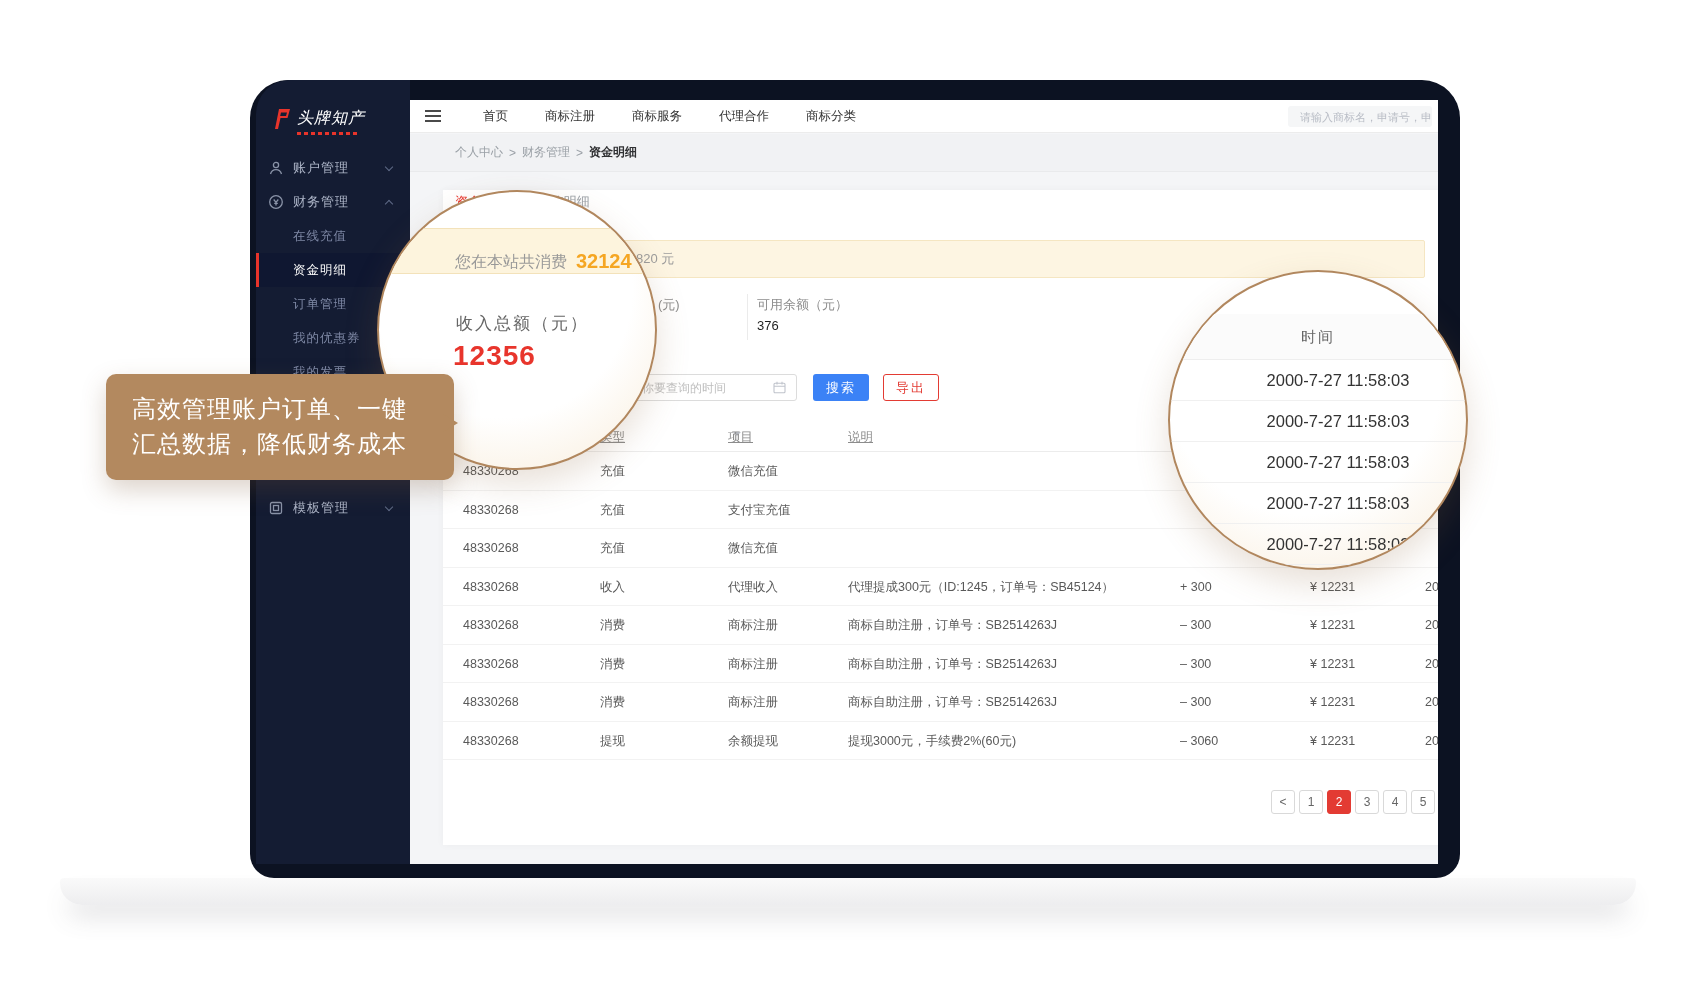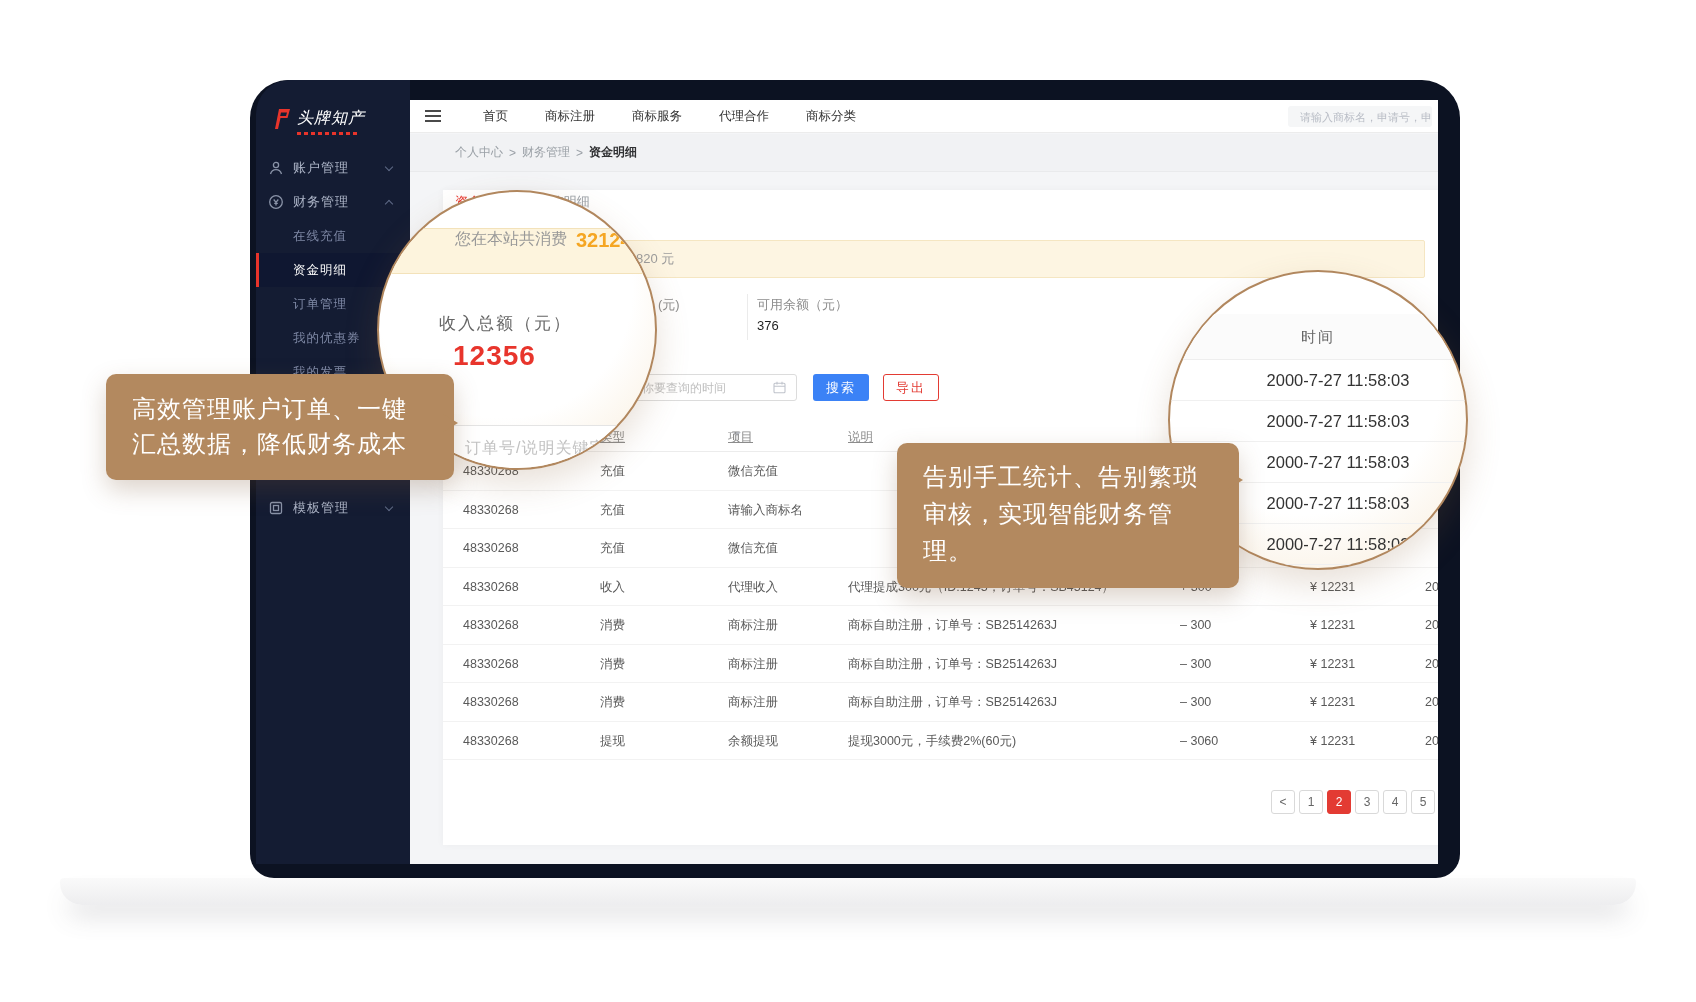--- a/index.html
+++ b/index.html
@@ -91,24 +91,24 @@
     font-size:12px; color:#666; display:flex; align-items:center; justify-content:center; cursor:pointer; }
   .pg.active { background:#e33b33; border-color:#e33b33; color:#fff; }
 
   
   .ring { position:absolute; border-radius:50%; border:2px solid #b1875e; overflow:hidden;
     background:radial-gradient(circle at 45% 35%, #ffffff 55%, #fbf4e9 80%, #f2e5cf 100%);
     box-shadow:0 14px 34px rgba(140,100,60,.20); z-index:6; }
   .ring.left { left:377px; top:190px; width:280px; height:280px; }
   .ring.right { left:1168px; top:270px; width:300px; height:300px; }
   .m-notice { position:absolute; left:-10px; right:-10px; top:36px; height:46px; background:#fdf4dd;
-    border-top:1px solid #f3e2ba; border-bottom:1px solid #f3e2ba; display:flex; align-items:flex-start; padding-left:86px; }
+    border-top:1px solid #f3e2ba; border-bottom:1px solid #f3e2ba; display:flex; align-items:flex-end; padding-left:86px; }
   .m-notice .pre { font-size:16px; color:#999; }
   .m-notice .amt { font-size:20px; font-weight:bold; color:#f5a623; margin-left:9px; }
-  .m-income-lb { position:absolute; left:60px; top:120px; font-size:17px; color:#666; letter-spacing:2px; }
+  .m-income-lb { position:absolute; left:77px; top:120px; font-size:17px; color:#666; letter-spacing:2px; }
   .m-income-v { position:absolute; left:74px; top:148px; font-size:28px; font-weight:bold; color:#e8352c; letter-spacing:1px; }
   .m-input { position:absolute; left:72px; top:233px; width:218px; height:46px;
     border:1px solid #e4e4e4; border-radius:4px; background:#fff; }
   .m-input span { position:absolute; left:13px; top:12px; font-size:16px; color:#c2c2c2; letter-spacing:1px; white-space:nowrap; }
   .m-thead { position:absolute; left:0; right:0; top:42px; height:46px; background:#fbfbfb;
     border-bottom:1px solid #eeeeee; text-align:center; line-height:46px; font-size:15px; color:#666; letter-spacing:2px; }
   .m-trow { position:absolute; left:0; right:0; height:41px; border-bottom:1px solid #f0f0f0;
     text-align:center; line-height:41px; font-size:16.5px; color:#333; padding-left:40px; white-space:nowrap; }
 
   
@@ -261,21 +261,21 @@
           <span class="c1">充值</span>
           <span class="c2">微信充值</span>
           <span class="c3"></span>
           <span class="c4"></span>
           <span class="c5"></span>
           <span class="c6"></span>
         </div>
         <div class="tr">
           <span class="c0">48330268</span>
           <span class="c1">充值</span>
-          <span class="c2">请输入商标名</span>
+          <span class="c2">支付宝充值</span>
           <span class="c3"></span>
           <span class="c4"></span>
           <span class="c5"></span>
           <span class="c6"></span>
         </div>
         <div class="tr">
           <span class="c0">48330268</span>
           <span class="c1">充值</span>
           <span class="c2">微信充值</span>
           <span class="c3"></span>
@@ -342,37 +342,29 @@
     </section>
   </div>
 
   <div class="ring left">
     <div class="m-notice">
       <span class="pre">您在本站共消费</span>
       <span class="amt">32124</span>
     </div>
     <div class="m-income-lb">收入总额（元）</div>
     <div class="m-income-v">12356</div>
-    <div class="m-input">
-      <span>订单号/说明关键字</span>
-    </div>
   </div>
 
   <div class="ring right">
     <div class="m-thead">时间</div>
     <div class="m-trow" style="top:88px">2000-7-27 11:58:03</div>
     <div class="m-trow" style="top:129px">2000-7-27 11:58:03</div>
     <div class="m-trow" style="top:170px">2000-7-27 11:58:03</div>
     <div class="m-trow" style="top:211px">2000-7-27 11:58:03</div>
     <div class="m-trow" style="top:252px">2000-7-27 11:58:03</div>
   </div>
 
   <div class="callout cl">
     <div class="line">高效管理账户订单、一键</div>
     <div class="line">汇总数据，降低财务成本</div>
   </div>
-  <div class="callout cr">
-    <div class="line">告别手工统计、告别繁琐</div>
-    <div class="line">审核，实现智能财务管</div>
-    <div class="line">理。</div>
-  </div>
 
 </div>
 
 </body></html>

